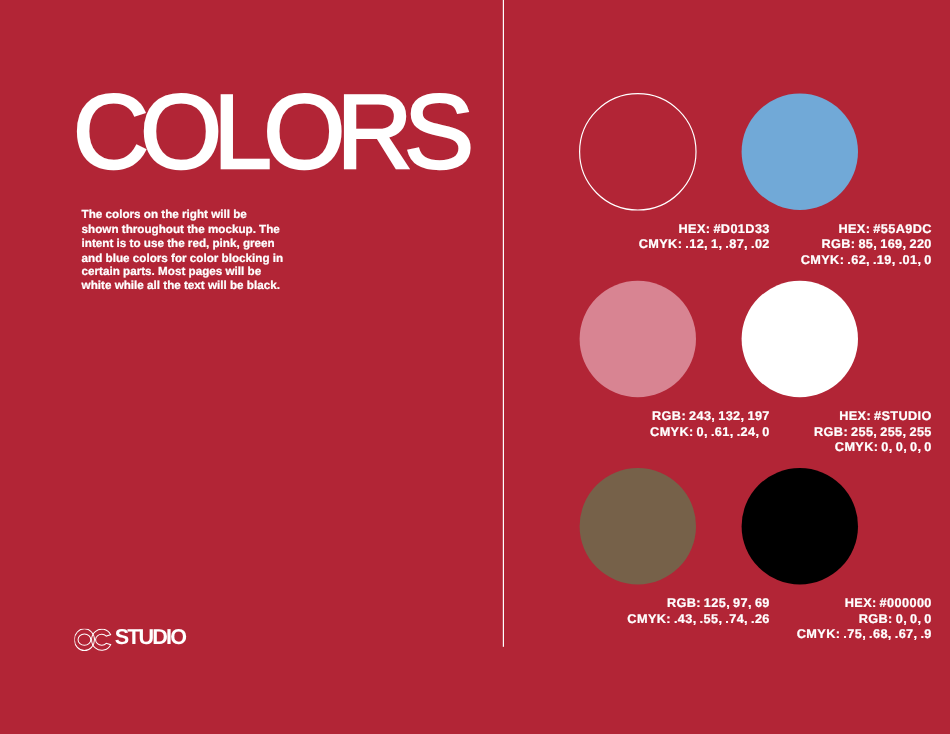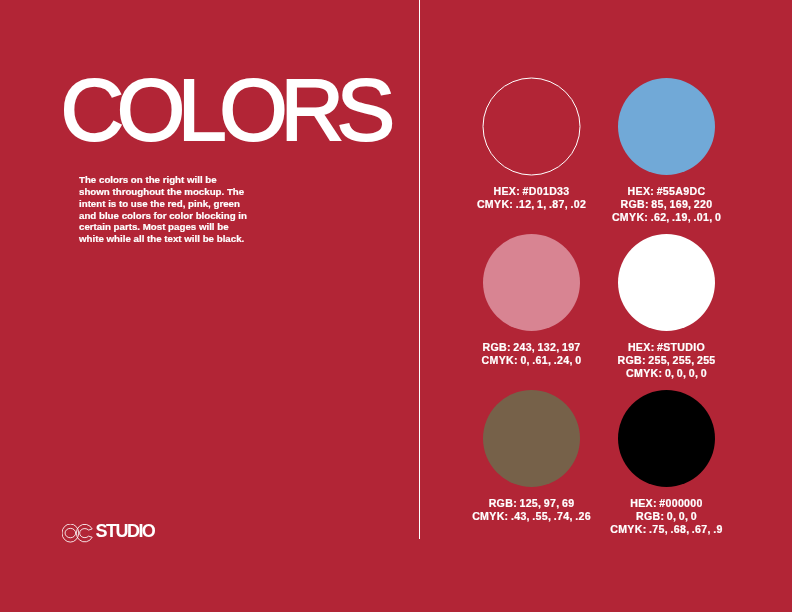--- a/index.html
+++ b/index.html
@@ -20,21 +20,21 @@
 
   
   .title {
     position:absolute; left:60.6px; top:65.5px;
     font-size:88px; font-weight:400; color:#ffffff;
     letter-spacing:-7.4px; line-height:1;
     white-space:nowrap;
     -webkit-text-stroke:2px #ffffff;
   }
   .intro {
-    position:absolute; left:79px; top:174.3px; width:170px;
+    position:absolute; left:68px; top:174.3px; width:170px;
     font-size:9.72px; font-weight:700; color:#ffffff;
     line-height:11.76px; letter-spacing:0px;
     -webkit-text-stroke:0.2px #ffffff;
   }
 
   
   .logo { position:absolute; left:61.6px; top:524.3px; height:20px; display:flex; align-items:flex-start; }
   .logo svg { display:block; }
   .logo-word {
     position:absolute; left:95.6px; top:522.3px;
@@ -48,21 +48,21 @@
   .disc {
     position:absolute; left:-49.5px; top:-1px;
     width:99px; height:99px; display:block;
   }
   .disc circle { stroke:none; }
   .disc.outline circle { fill:none !important; stroke:#ffffff; stroke-width:1; }
   .meta {
     position:absolute; left:-110px; top:107.7px; width:220px;
     font-size:10.6px; font-weight:700; color:#ffffff;
     letter-spacing:0.32px; word-spacing:-0.8px;
-    line-height:12.55px; text-align:center; white-space:nowrap;
+    line-height:12.55px; text-align:right; white-space:nowrap;
     -webkit-text-stroke:0.2px #ffffff;
   }
   .c1 { left:531.5px; }
   .c2 { left:666.5px; }
   .r1 { top:77.8px; }
   .r2 { top:233.8px; }
   .r3 { top:389.8px; }
 </style>
 </head>
 <body style="background: rgb(178, 37, 54);">

